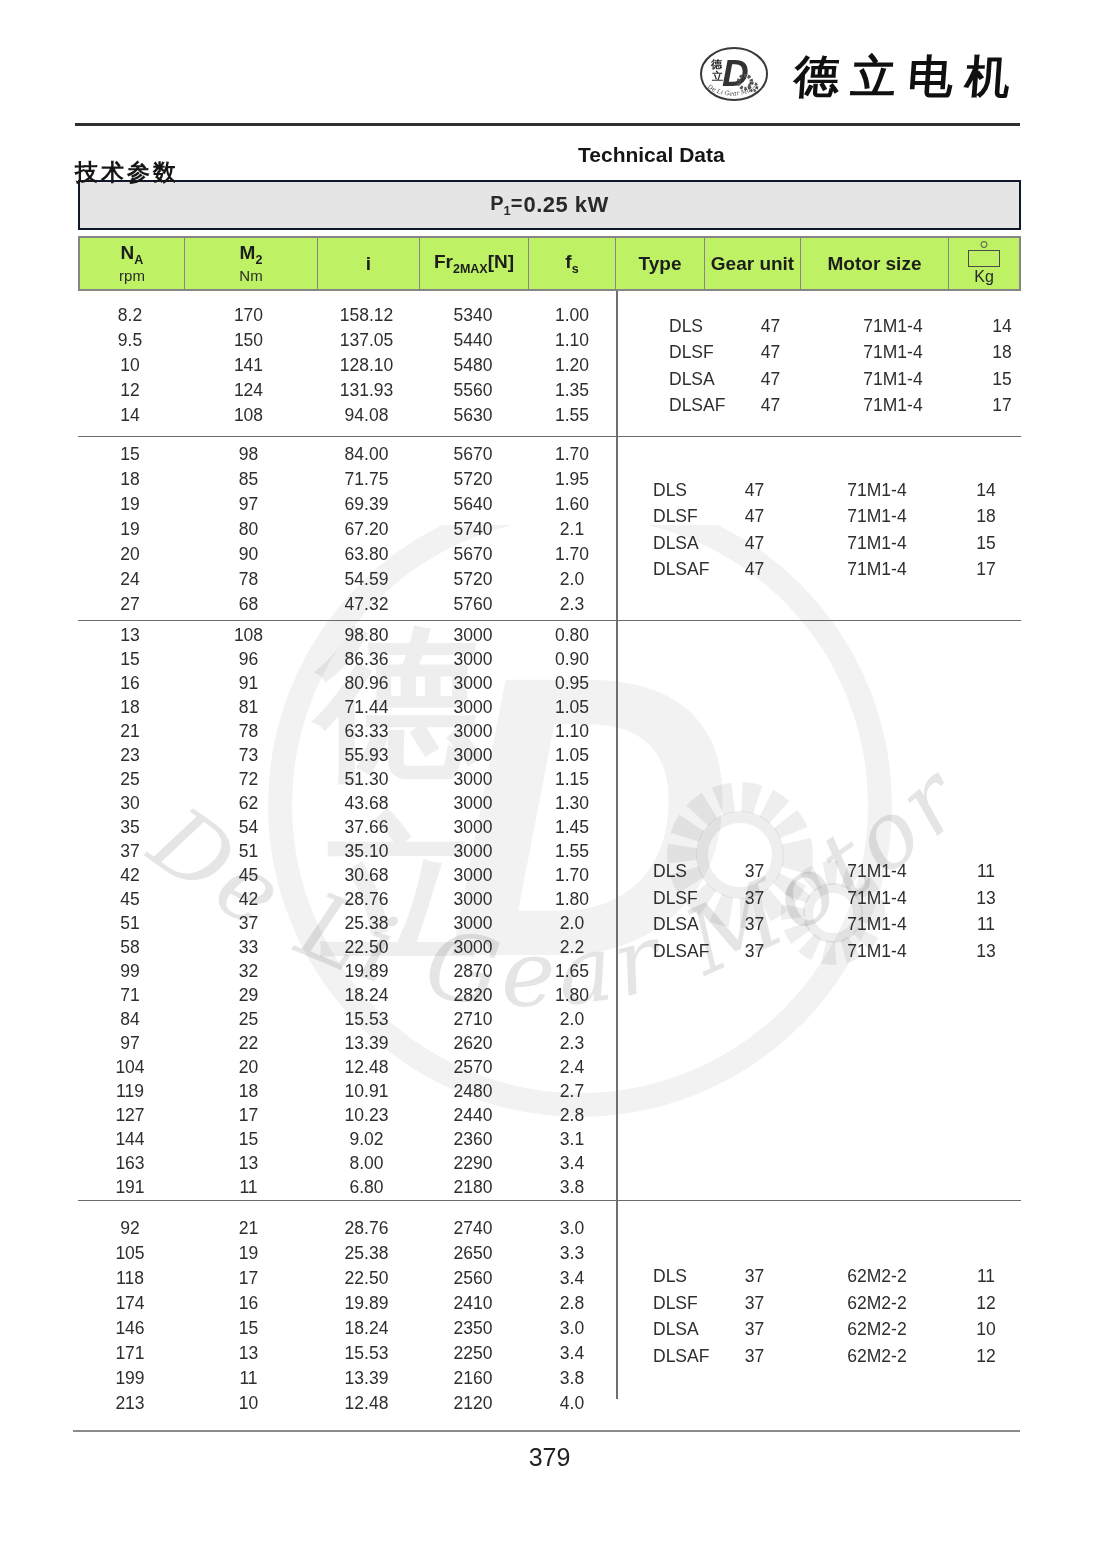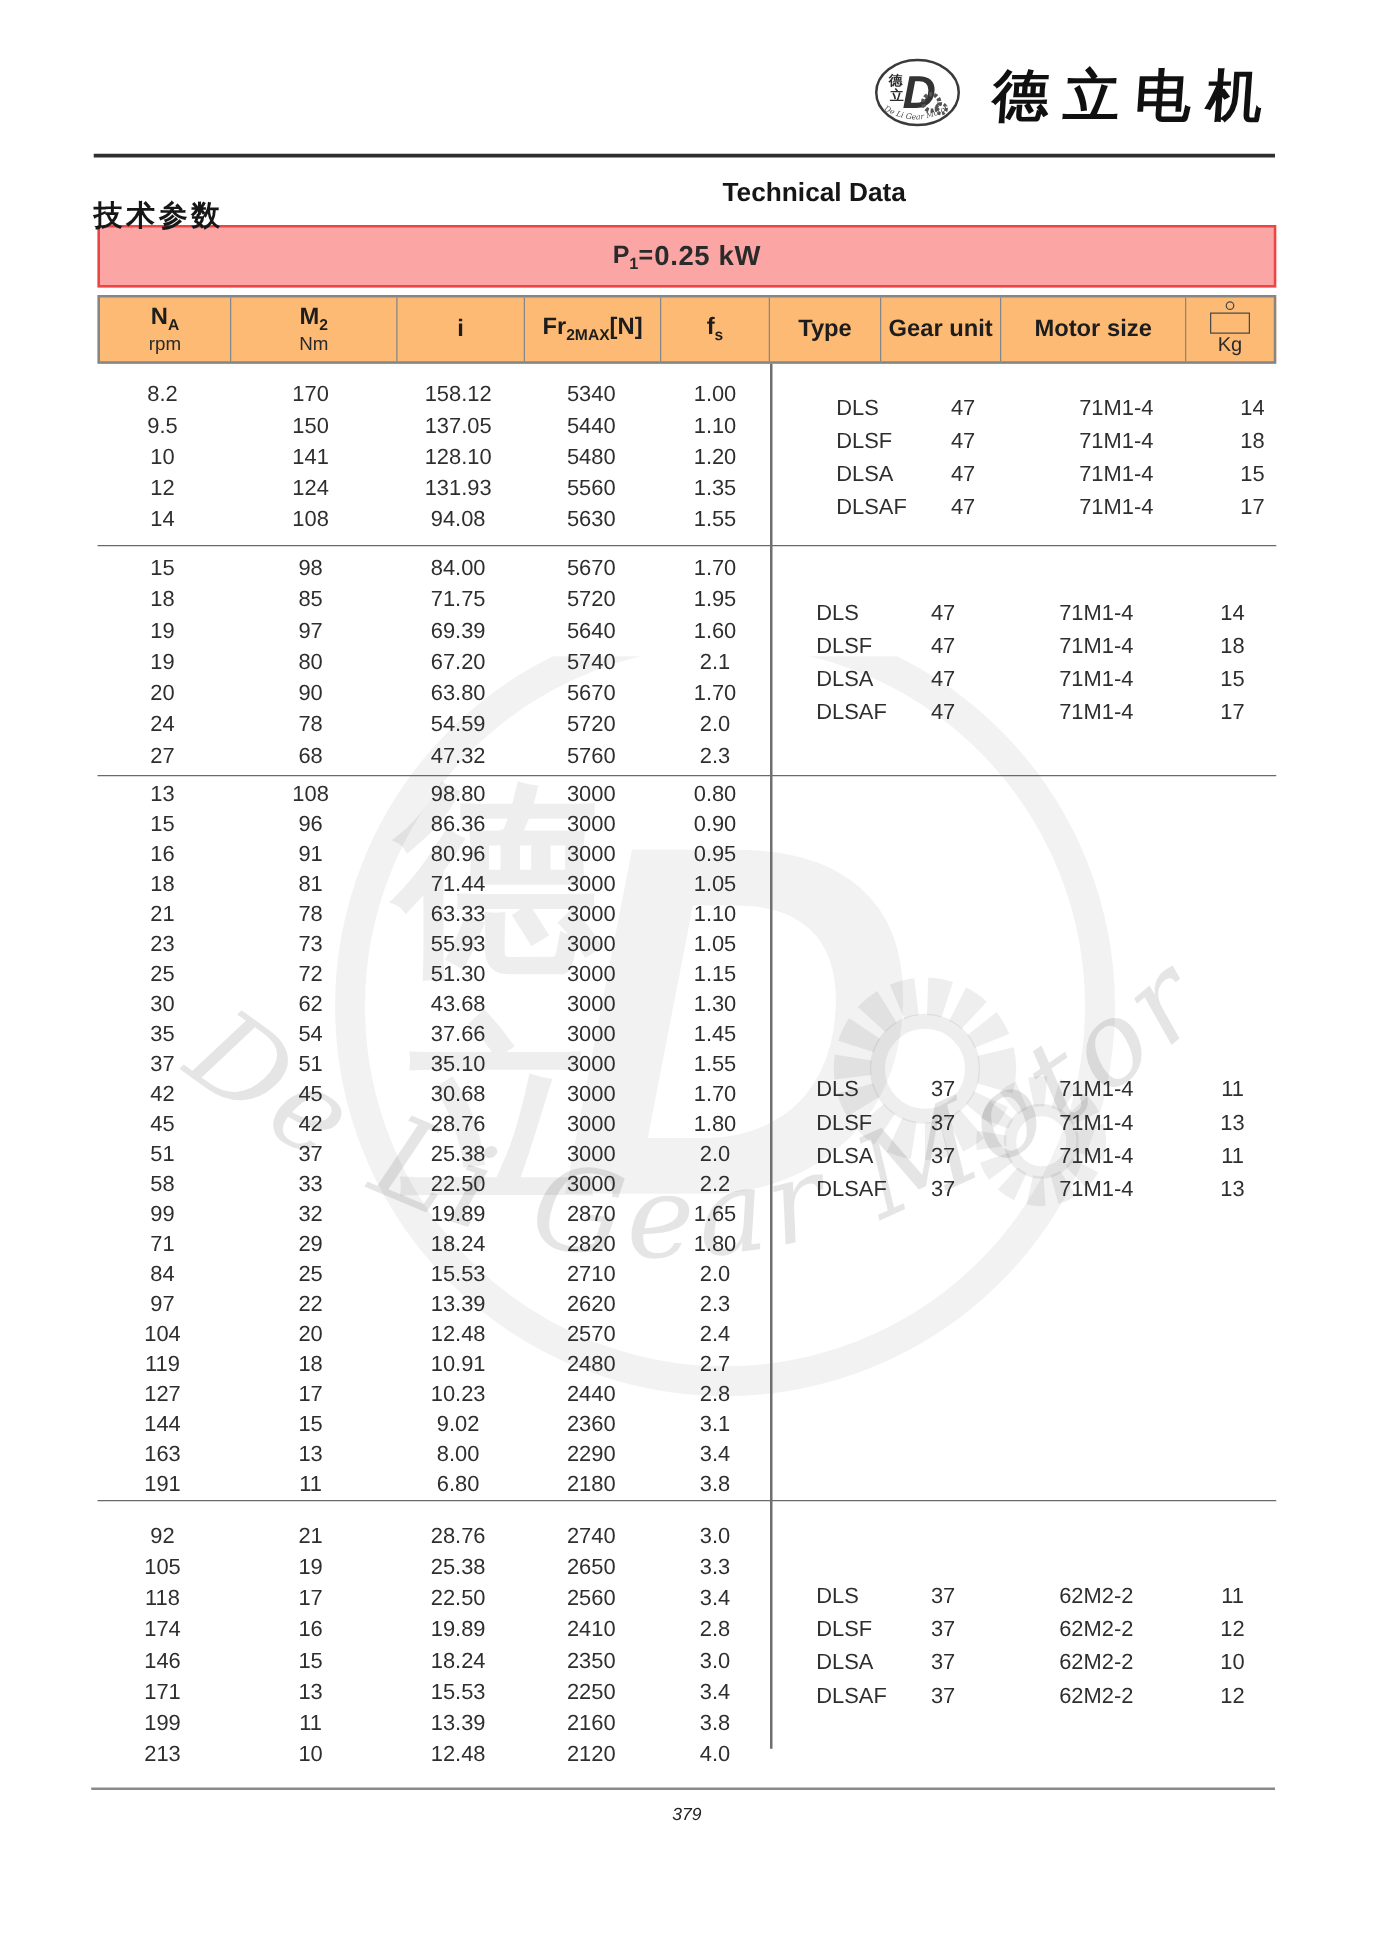--- a/index.html
+++ b/index.html
@@ -12,29 +12,29 @@
   .brand-zh{font-family:"DejaVu Serif",serif;font-weight:bold;font-size:45px;letter-spacing:12px;
             color:#101010;line-height:1;transform:skewX(-4deg);}
   .rule-top{margin:123px 0 0 75px;width:945px;height:3px;background:#2f2f2f;}
 
   
   .title-row{position:relative;margin:15px 0 0 75px;width:945px;height:30px;}
   .title-zh{position:absolute;left:0;top:16px;font-size:23px;font-weight:bold;letter-spacing:3px;color:#161616;}
   .title-en{position:absolute;left:503px;top:2px;font-size:21px;font-weight:bold;color:#161616;}
 
   
-  .power-box{box-sizing:border-box;margin:9px 0 0 78px;width:943px;height:50px;border:2px solid #ef4444;
-             display:flex;align-items:center;justify-content:center;background:#fca5a5;}
+  .power-box{box-sizing:border-box;margin:9px 0 0 78px;width:943px;height:50px;border:2px solid #0f172a;
+             display:flex;align-items:center;justify-content:center;background:#e5e5e5;}
   .p-small{font-size:20px;font-weight:bold;letter-spacing:0;}
   .p-small sub{font-size:13px;}
   .p-big{font-size:22px;font-weight:bold;letter-spacing:0.5px;margin-left:1px;}
 
   
   .thead{box-sizing:border-box;margin:6px 0 0 78px;width:943px;height:55px;border:2px solid #868686;
-         display:grid;grid-template-columns:104px 133px 102px 109px 87px 89px 96px 148px 71px;background:#fdba74;}
+         display:grid;grid-template-columns:104px 133px 102px 109px 87px 89px 96px 148px 71px;background:#bef264;}
   .thead .hcell{border-left:1.5px solid #868686;display:flex;flex-direction:column;
                 justify-content:center;align-items:center;line-height:1.05;}
   .thead .hcell:first-child{border-left:none;}
   .h-main{font-size:19px;font-weight:bold;color:#1d1d1d;}
   .h-main sub{font-size:12.5px;font-weight:bold;}
   .h-sub{font-size:15px;color:#2a2a2a;margin-top:1px;}
   .weight-icon{position:relative;width:30px;height:15px;border:1.6px solid #4a4a4a;margin-top:9px;}
   .weight-icon::before{content:"";position:absolute;left:50%;top:-10px;transform:translateX(-50%);
                        width:5px;height:5px;border:1.4px solid #4a4a4a;border-radius:50%;}
   .kg-label{font-size:16px;margin-top:2px;}
@@ -50,21 +50,21 @@
   .sec4{padding:15px 0 14px;}
   .left{width:538px;display:grid;grid-template-columns:104px 133px 103px 110px 88px;}
   .left .cell{text-align:center;line-height:25px;font-size:17.5px;color:#2e2e2e;}
   .sec3 .left .cell{line-height:24px;}
   .right{width:405px;display:grid;grid-template-columns:90px 97px 148px 70px;}
   .right .cell{text-align:center;line-height:26.5px;font-size:17.5px;color:#2e2e2e;}
   .right .type-cell{text-align:left;padding-left:37px;box-sizing:border-box;}
 
   
   .rule-bottom{margin-left:73px;width:947px;height:2px;background:#8a8a8a;}
-  .page-num{margin:11px 0 0 78px;width:943px;text-align:center;font-size:14px;color:#222;font-style:italic;}
+  .page-num{margin:11px 0 0 78px;width:943px;text-align:center;font-size:25px;color:#222;}
 
   
   .watermark{position:absolute;left:130px;top:525px;z-index:0;}
 </style>
 </head>
 <body>
 
 <div class="page">
 
   <svg class="watermark" width="880" height="600" viewBox="0 0 880 600">

